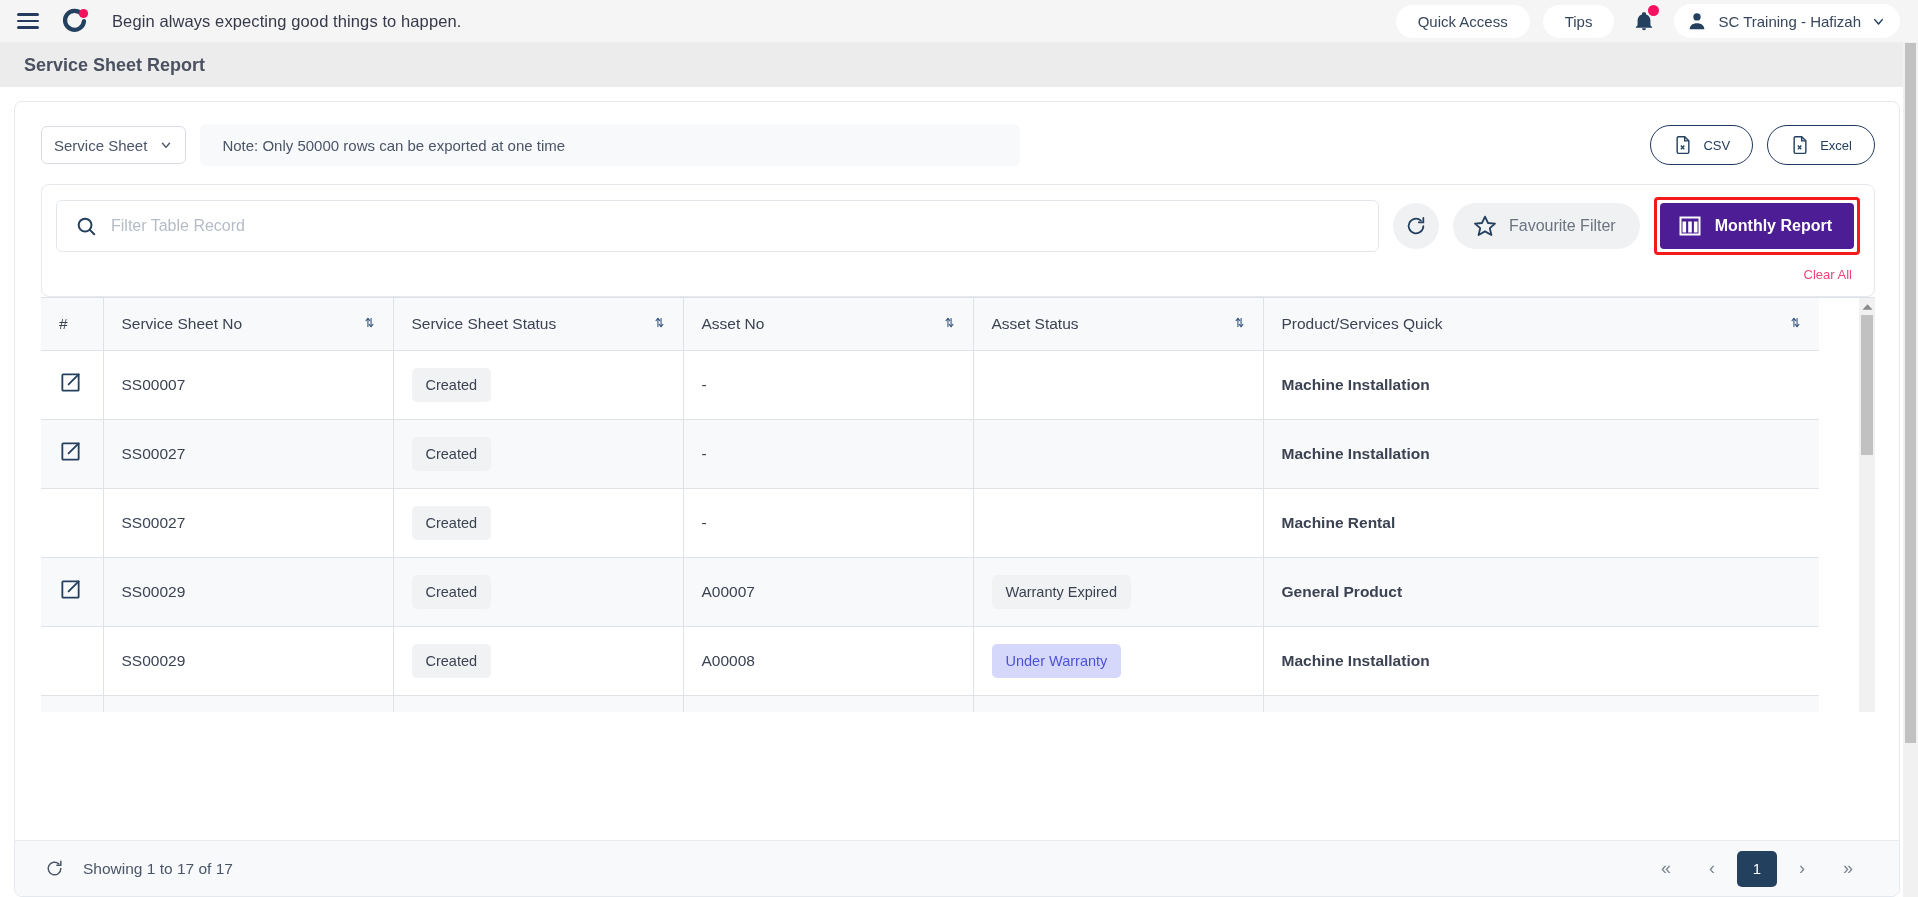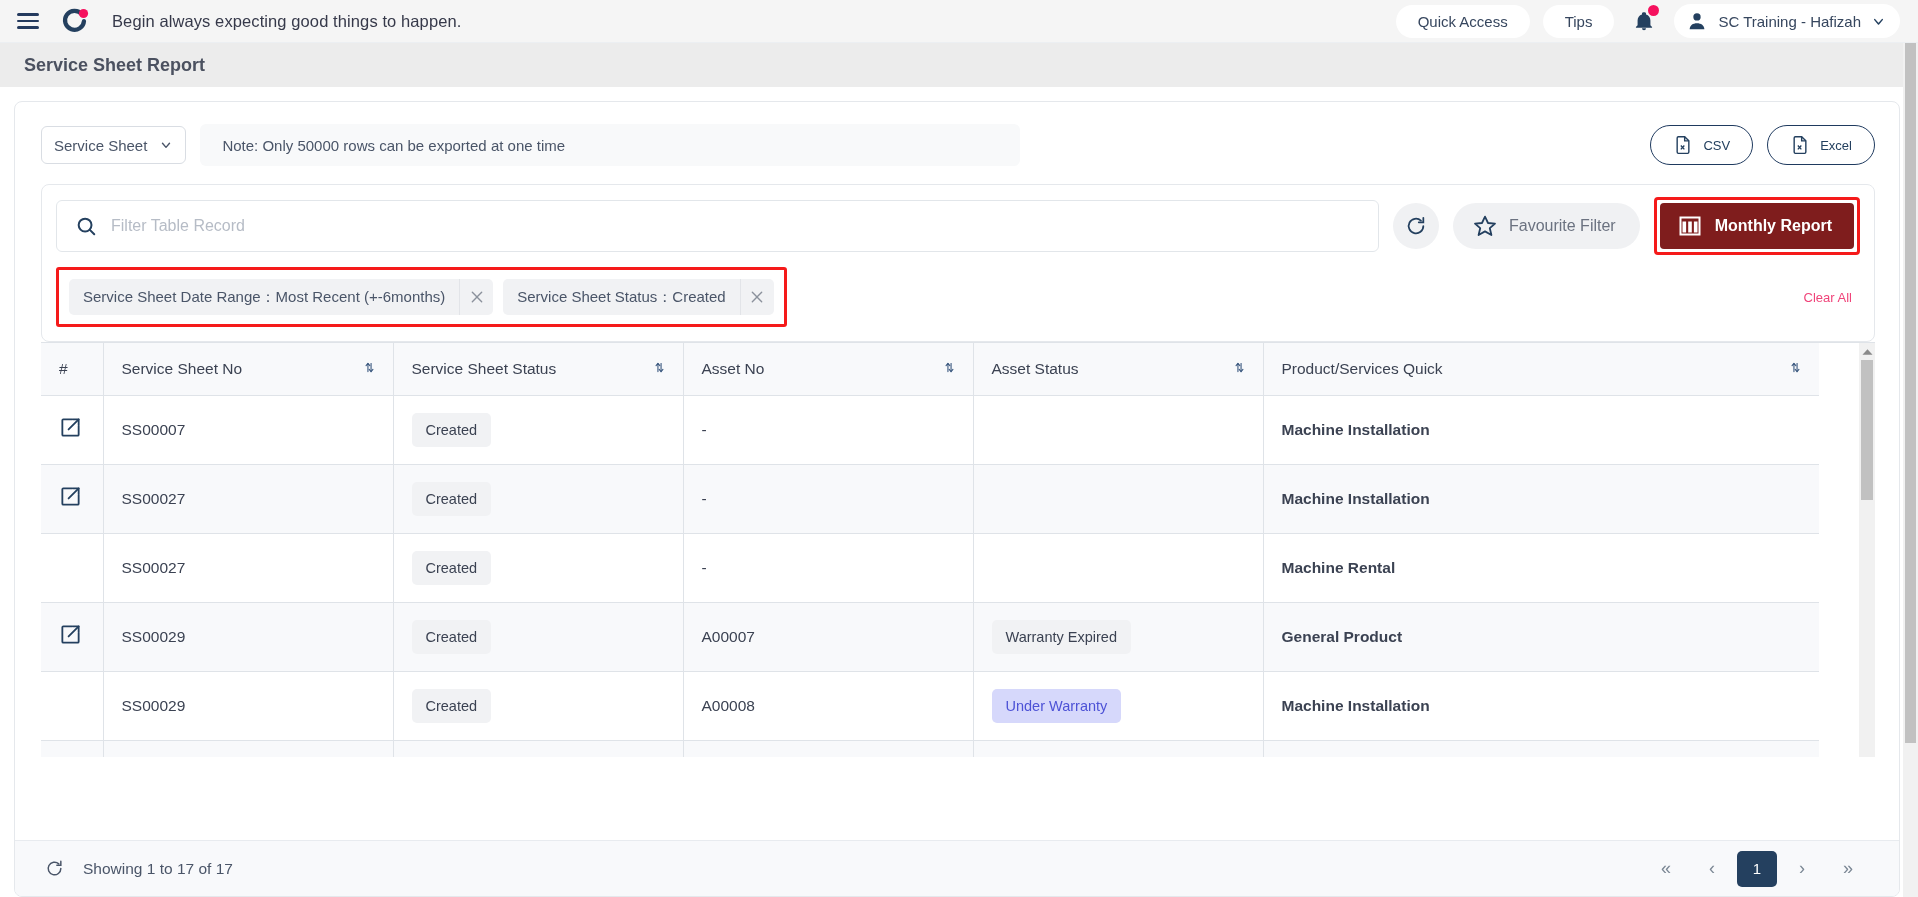--- a/index.html
+++ b/index.html
@@ -150,21 +150,21 @@
     padding: 0 24px 0 20px; cursor:pointer;
     font-size: 16px; color:#6b7280; flex: 0 0 auto;
   }
   .monthly-wrap {
     border: 3px solid #f51a1a;
     border-radius: 4px;
     padding: 3px;
     flex: 0 0 auto;
   }
   .monthly-btn {
-    background: #7f1d1d;
+    background: #4c1d95;
     border-radius: 4px;
     height: 46px;
     display: flex; align-items: center; gap: 13px;
     padding: 0 22px 0 18px;
     color: #ffffff;
     font-size: 16px; font-weight: bold;
     cursor: pointer;
     white-space: nowrap;
   }
 
@@ -434,40 +434,20 @@
                 <rect x="10.2" y="7.5" width="3.6" height="11" fill="#ffffff"></rect>
                 <rect x="15.9" y="7.5" width="3.6" height="11" fill="#ffffff"></rect>
               </svg>
             </span>
             <span>Monthly Report</span>
           </div>
         </div>
       </div>
 
       <div class="chips-row">
-        <div class="chips-highlight">
-          <div class="chip">
-            <span class="lbl">Service Sheet Date Range：Most Recent (+-6months)</span>
-            <span class="x">
-              <svg width="16" height="16" viewBox="0 0 24 24" fill="none" stroke="#8b919c" stroke-width="2.1" stroke-linecap="round">
-                <line x1="5" y1="5" x2="19" y2="19"></line>
-                  <line x1="19" y1="5" x2="5" y2="19"></line>
-              </svg>
-            </span>
-          </div>
-          <div class="chip">
-            <span class="lbl">Service Sheet Status：Created</span>
-            <span class="x">
-              <svg width="16" height="16" viewBox="0 0 24 24" fill="none" stroke="#8b919c" stroke-width="2.1" stroke-linecap="round">
-                <line x1="5" y1="5" x2="19" y2="19"></line>
-                  <line x1="19" y1="5" x2="5" y2="19"></line>
-              </svg>
-            </span>
-          </div>
-        </div>
         <div class="clear-all">Clear All</div>
       </div>
     </div>
 
     <div class="table-wrap">
       <table>
         <colgroup>
           <col class="col-num">
             <col class="col-ssno">
             <col class="col-ssst">

